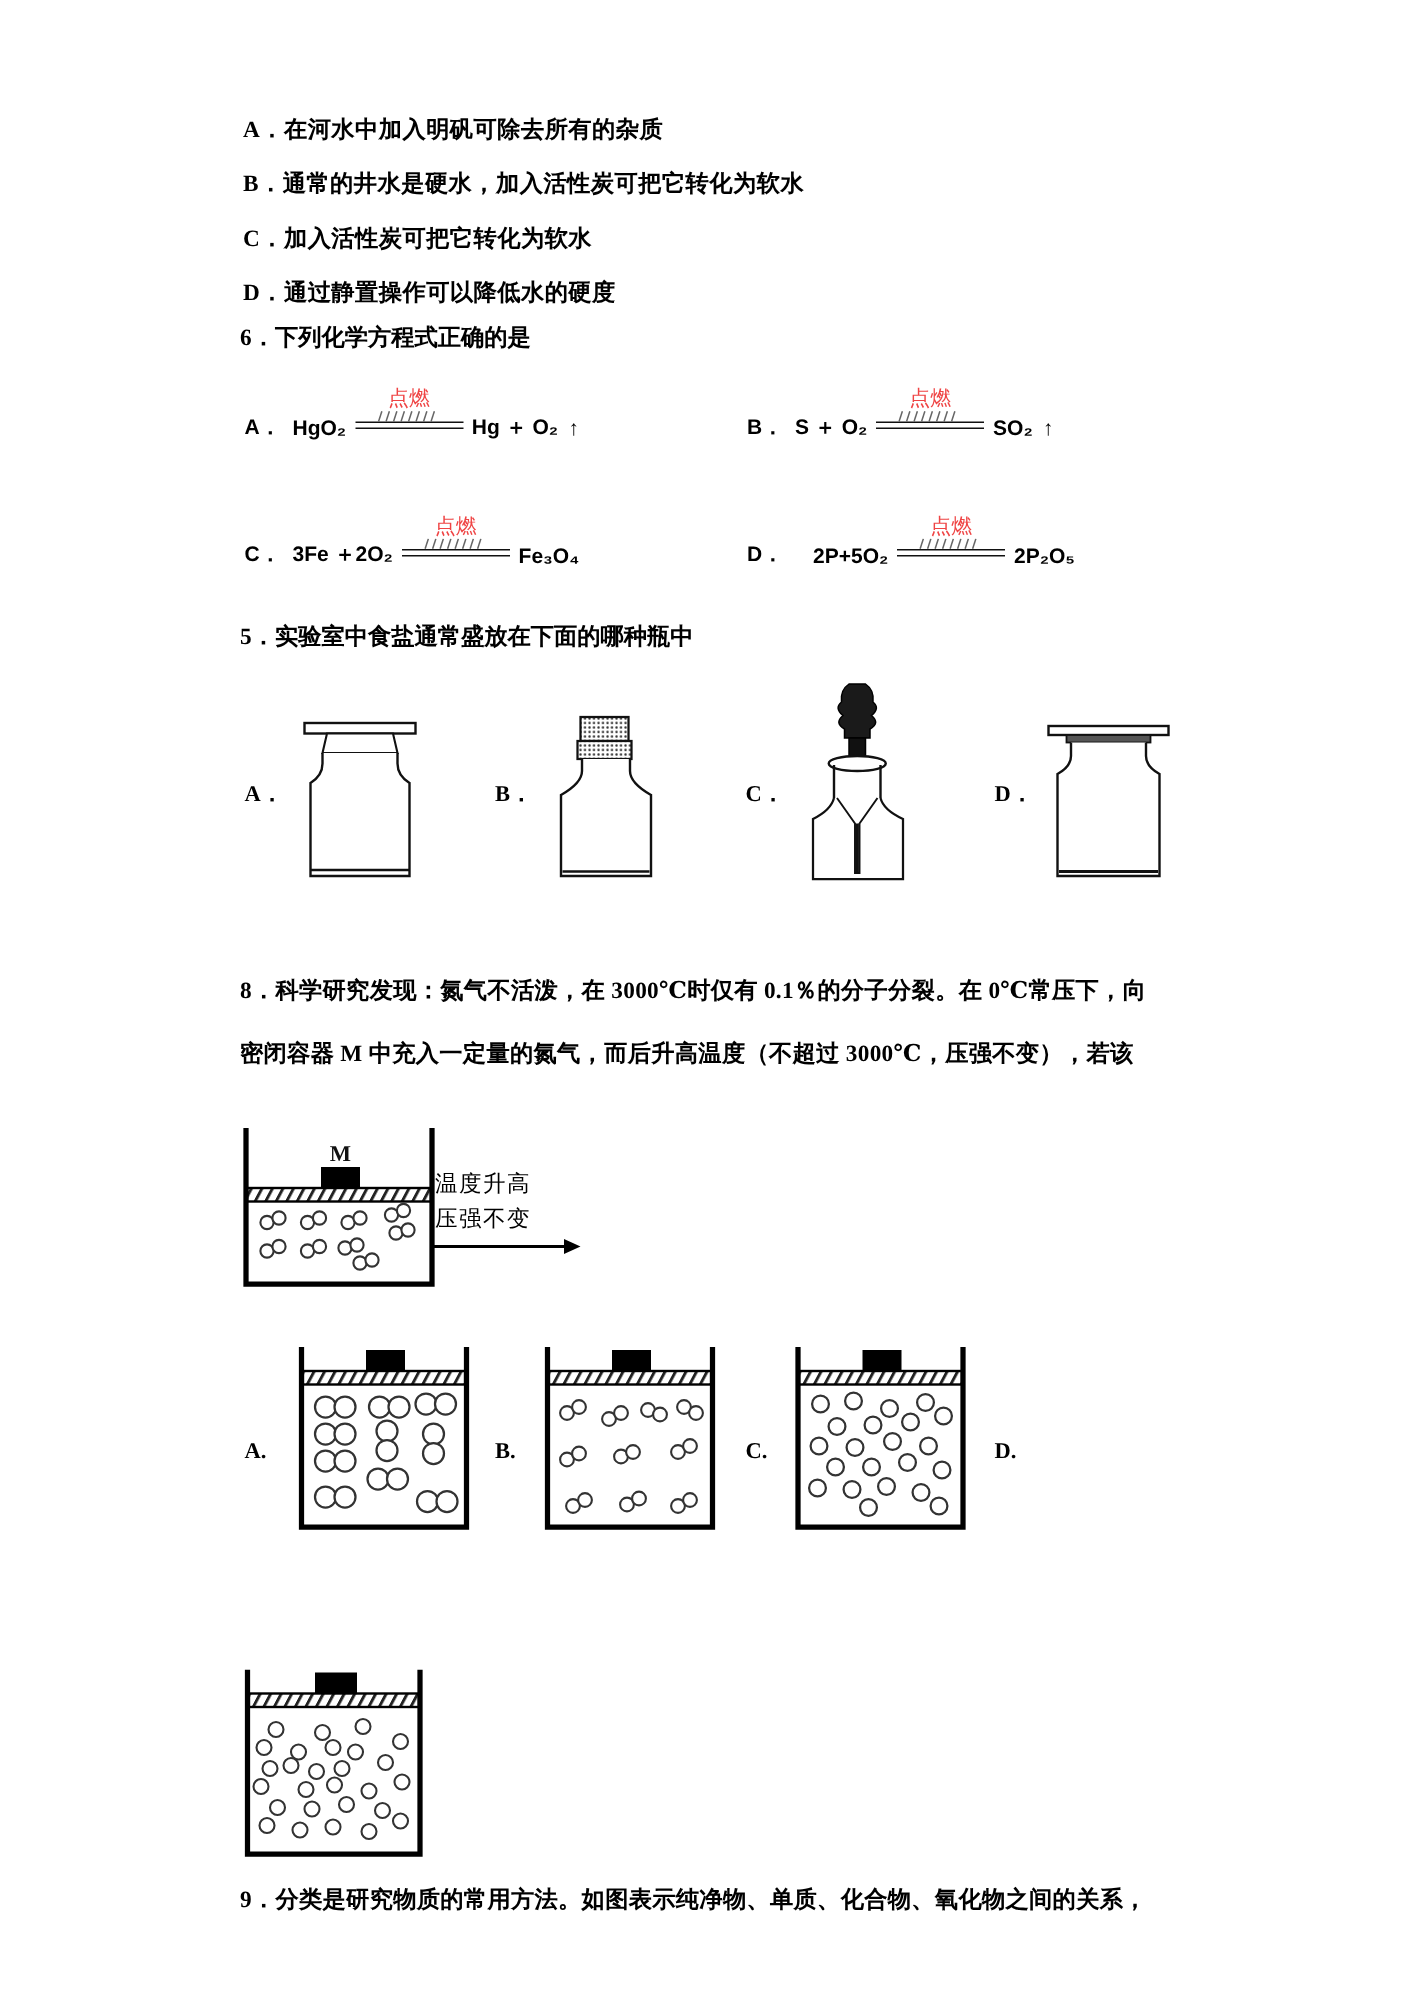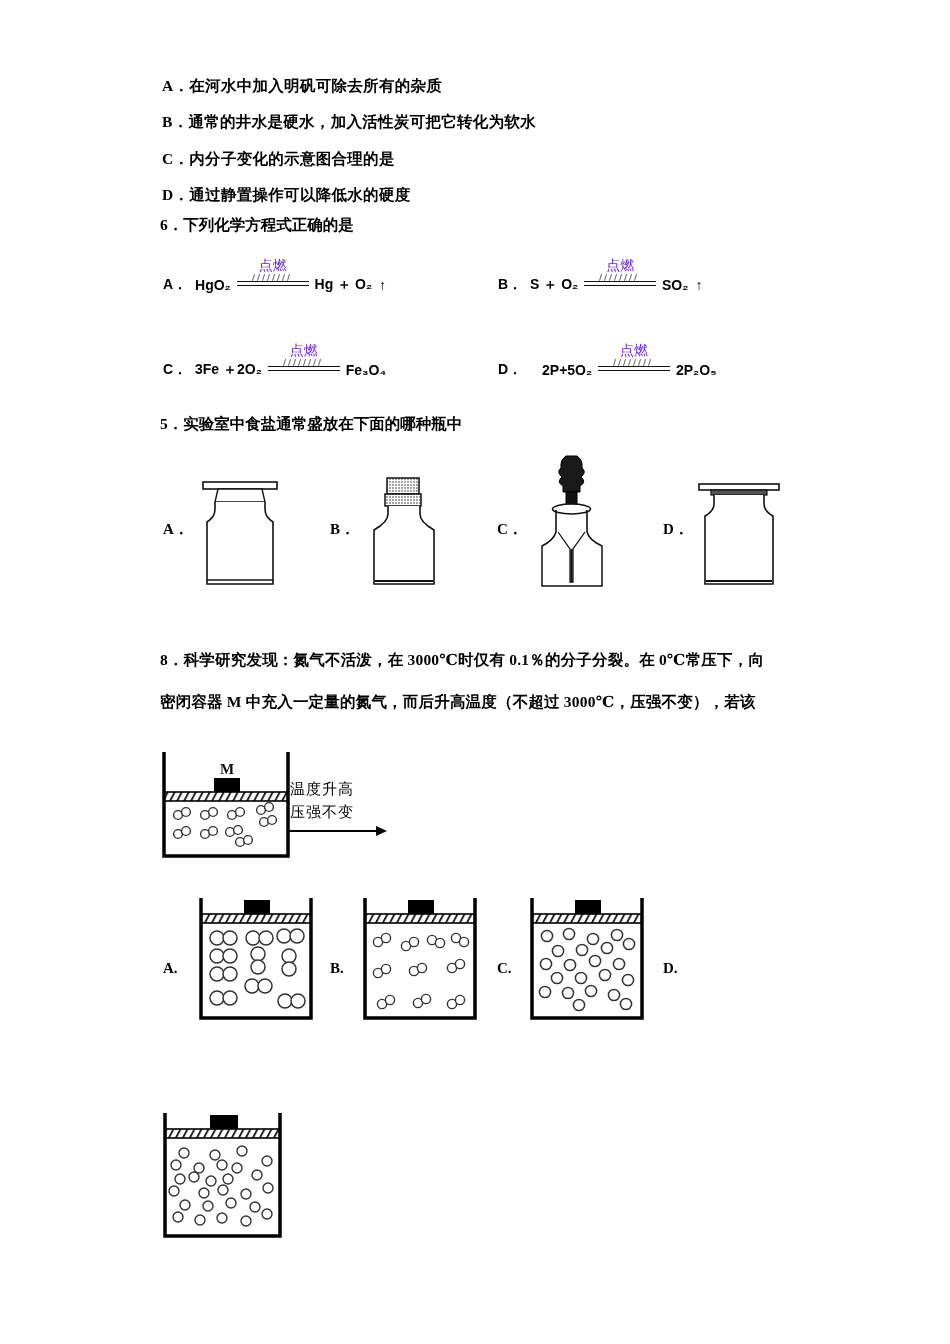--- a/index.html
+++ b/index.html
@@ -68,21 +68,21 @@
   }
   .arrowbox .cond {
     position: absolute;
     left: 50%;
     transform: translateX(-50%);
     top: -15px;
     font-size: 14px;
     font-weight: normal;
     font-family: "Liberation Serif", "DejaVu Serif", serif;
     white-space: nowrap;
-    color: #6d28d9;
+    color: #ef4444;
   }
   .arrowbox .l1, .arrowbox .l2 {
     position: absolute;
     left: 0; right: 0;
     height: 0;
     border-top: 1.3px solid #111;
   }
   .arrowbox .l1 { top: 9px; }
   .arrowbox .l2 { top: 13px; }
   .arrowbox .ticks {
@@ -114,21 +114,21 @@
 
 <div class="page">
 
   <div class="opt-line" style="left:162px; top:76px;">
     <span>A．</span><span>在河水中加入明矾可除去所有的杂质</span>
   </div>
   <div class="opt-line" style="left:162px; top:112px;">
     <span>B．</span><span>通常的井水是硬水，加入活性炭可把它转化为软水</span>
   </div>
   <div class="opt-line" style="left:162px; top:149px;">
-    <span>C．</span><span>内分子变化的示意图合理的是</span>
+    <span>C．</span><span>加入活性炭可把它转化为软水</span>
   </div>
   <div class="opt-line" style="left:162px; top:185px;">
     <span>D．</span><span>通过静置操作可以降低水的硬度</span>
   </div>
 
   <div class="qtext" style="left:160px; top:215px;">6．下列化学方程式正确的是</div>
 
   <div class="eq" style="left:163px; top:272px;">
     <span class="side">A．</span>
     <span class="side" style="margin-left:4px;">HgO₂</span>
@@ -429,14 +429,15 @@
         <circle cx="71" cy="90" r="5"></circle>
       <circle cx="95" cy="94" r="5"></circle>
       <circle cx="18" cy="104" r="5"></circle>
         <circle cx="40" cy="107" r="5"></circle>
         <circle cx="62" cy="105" r="5"></circle>
       <circle cx="86" cy="108" r="5"></circle>
         <circle cx="107" cy="101" r="5"></circle>
     </g>
   </svg>
 
+  <div class="qtext-wide" style="left:160px; top:1256px;">9．分类是研究物质的常用方法。如图表示纯净物、单质、化合物、氧化物之间的关系，</div>
 
 </div>
 
 </body></html>

